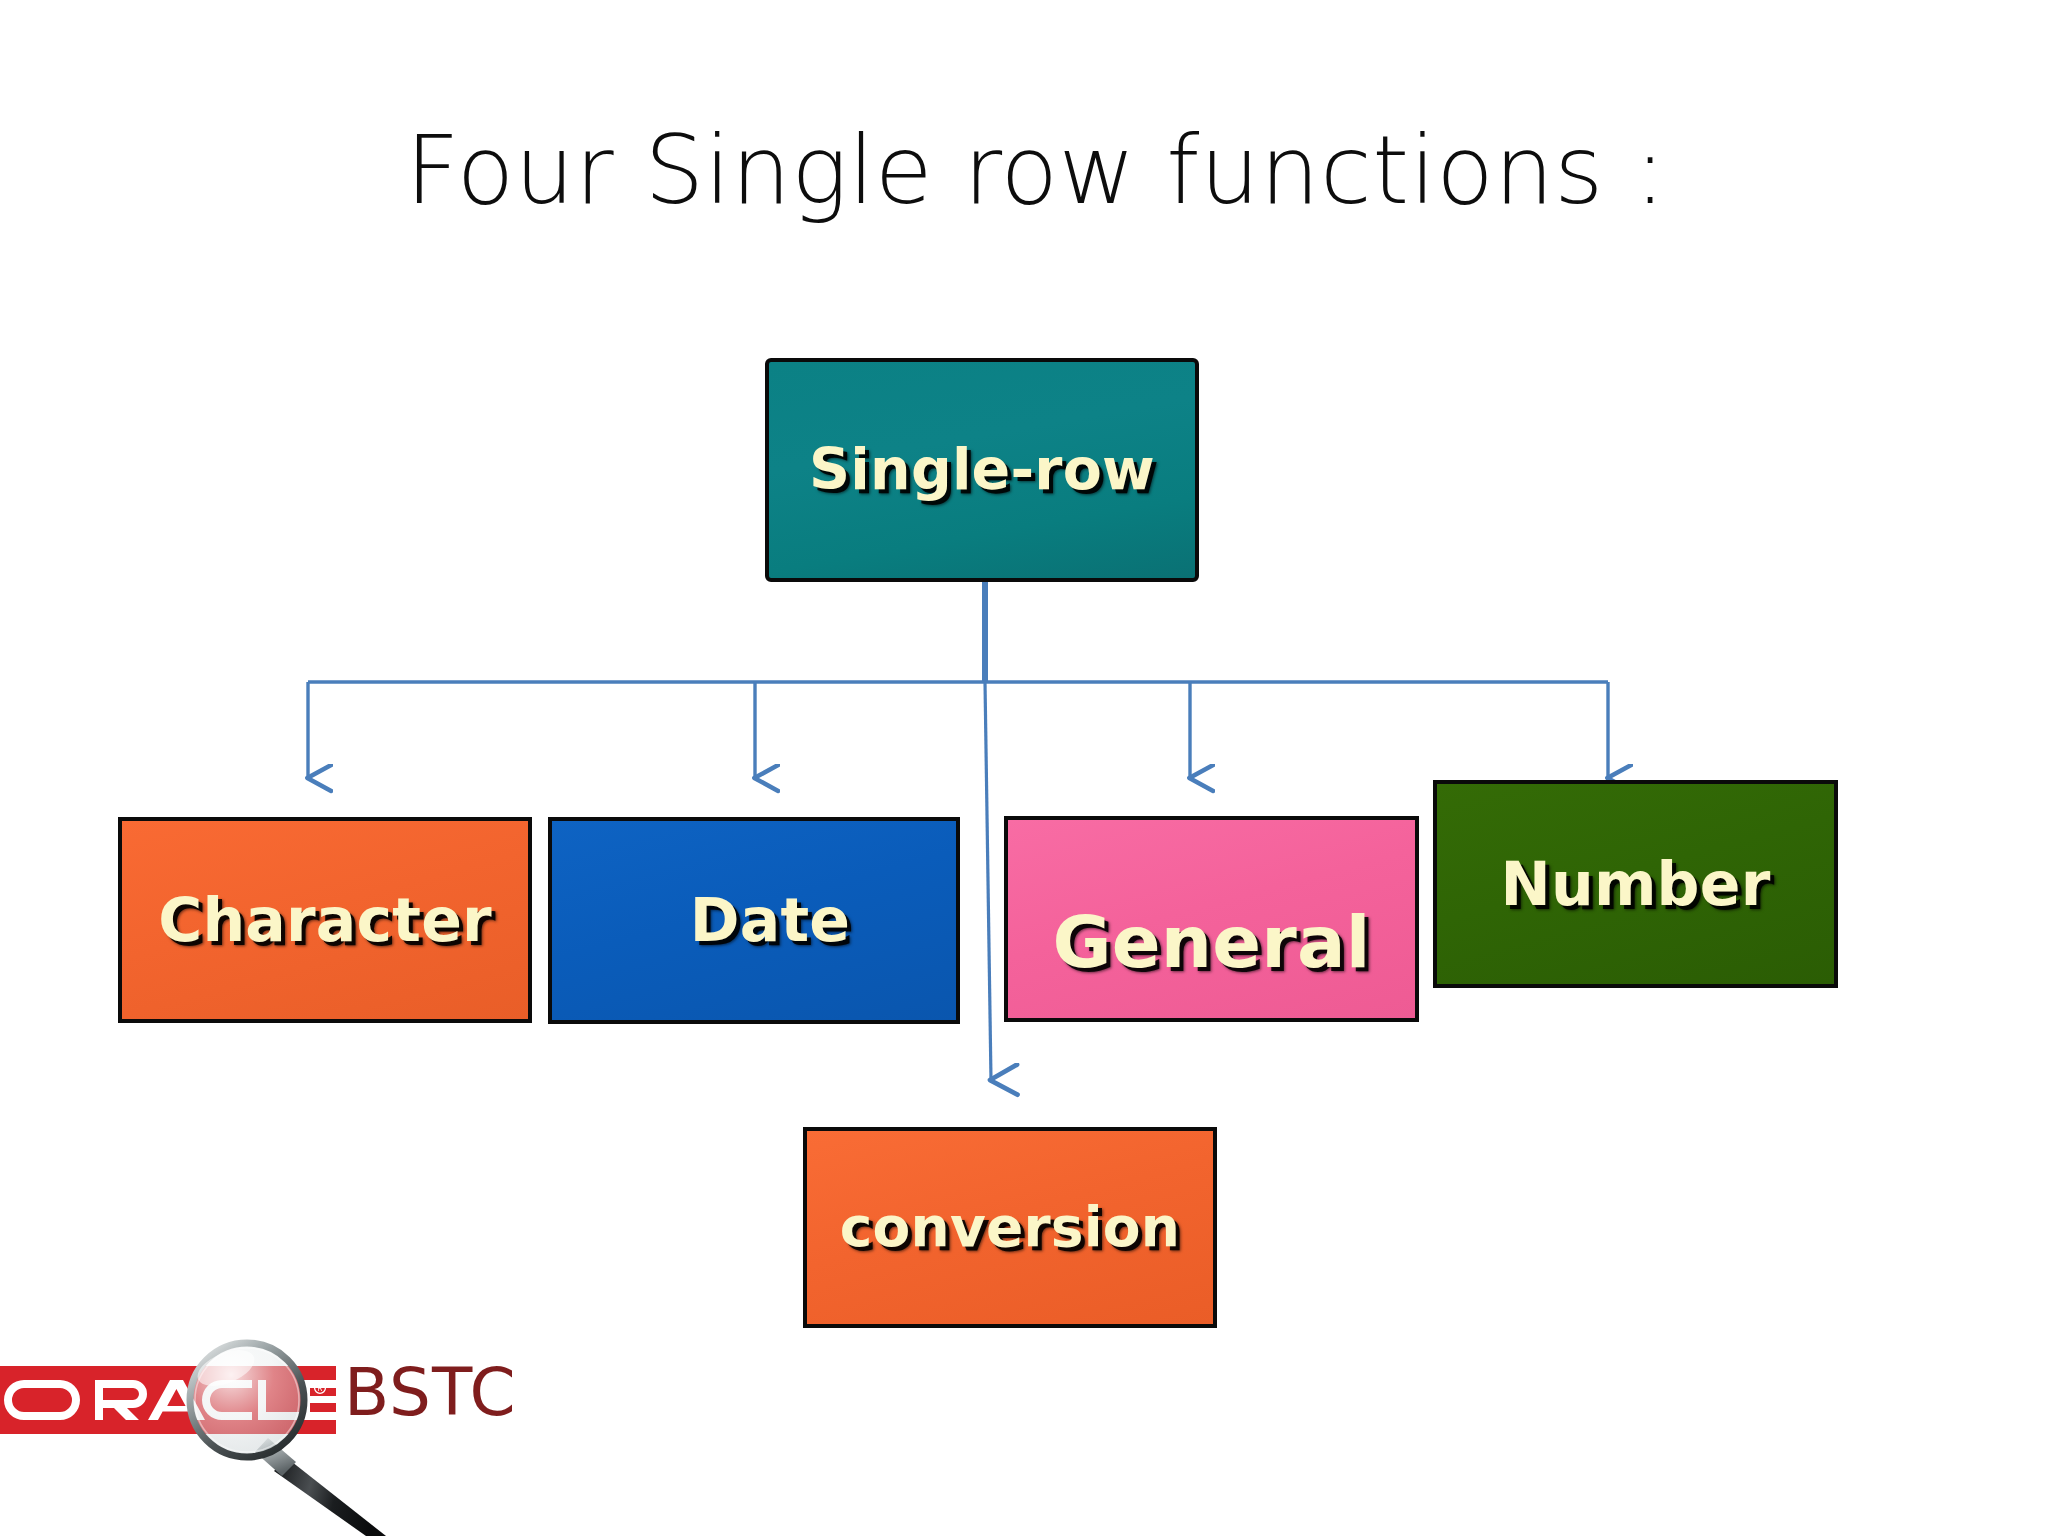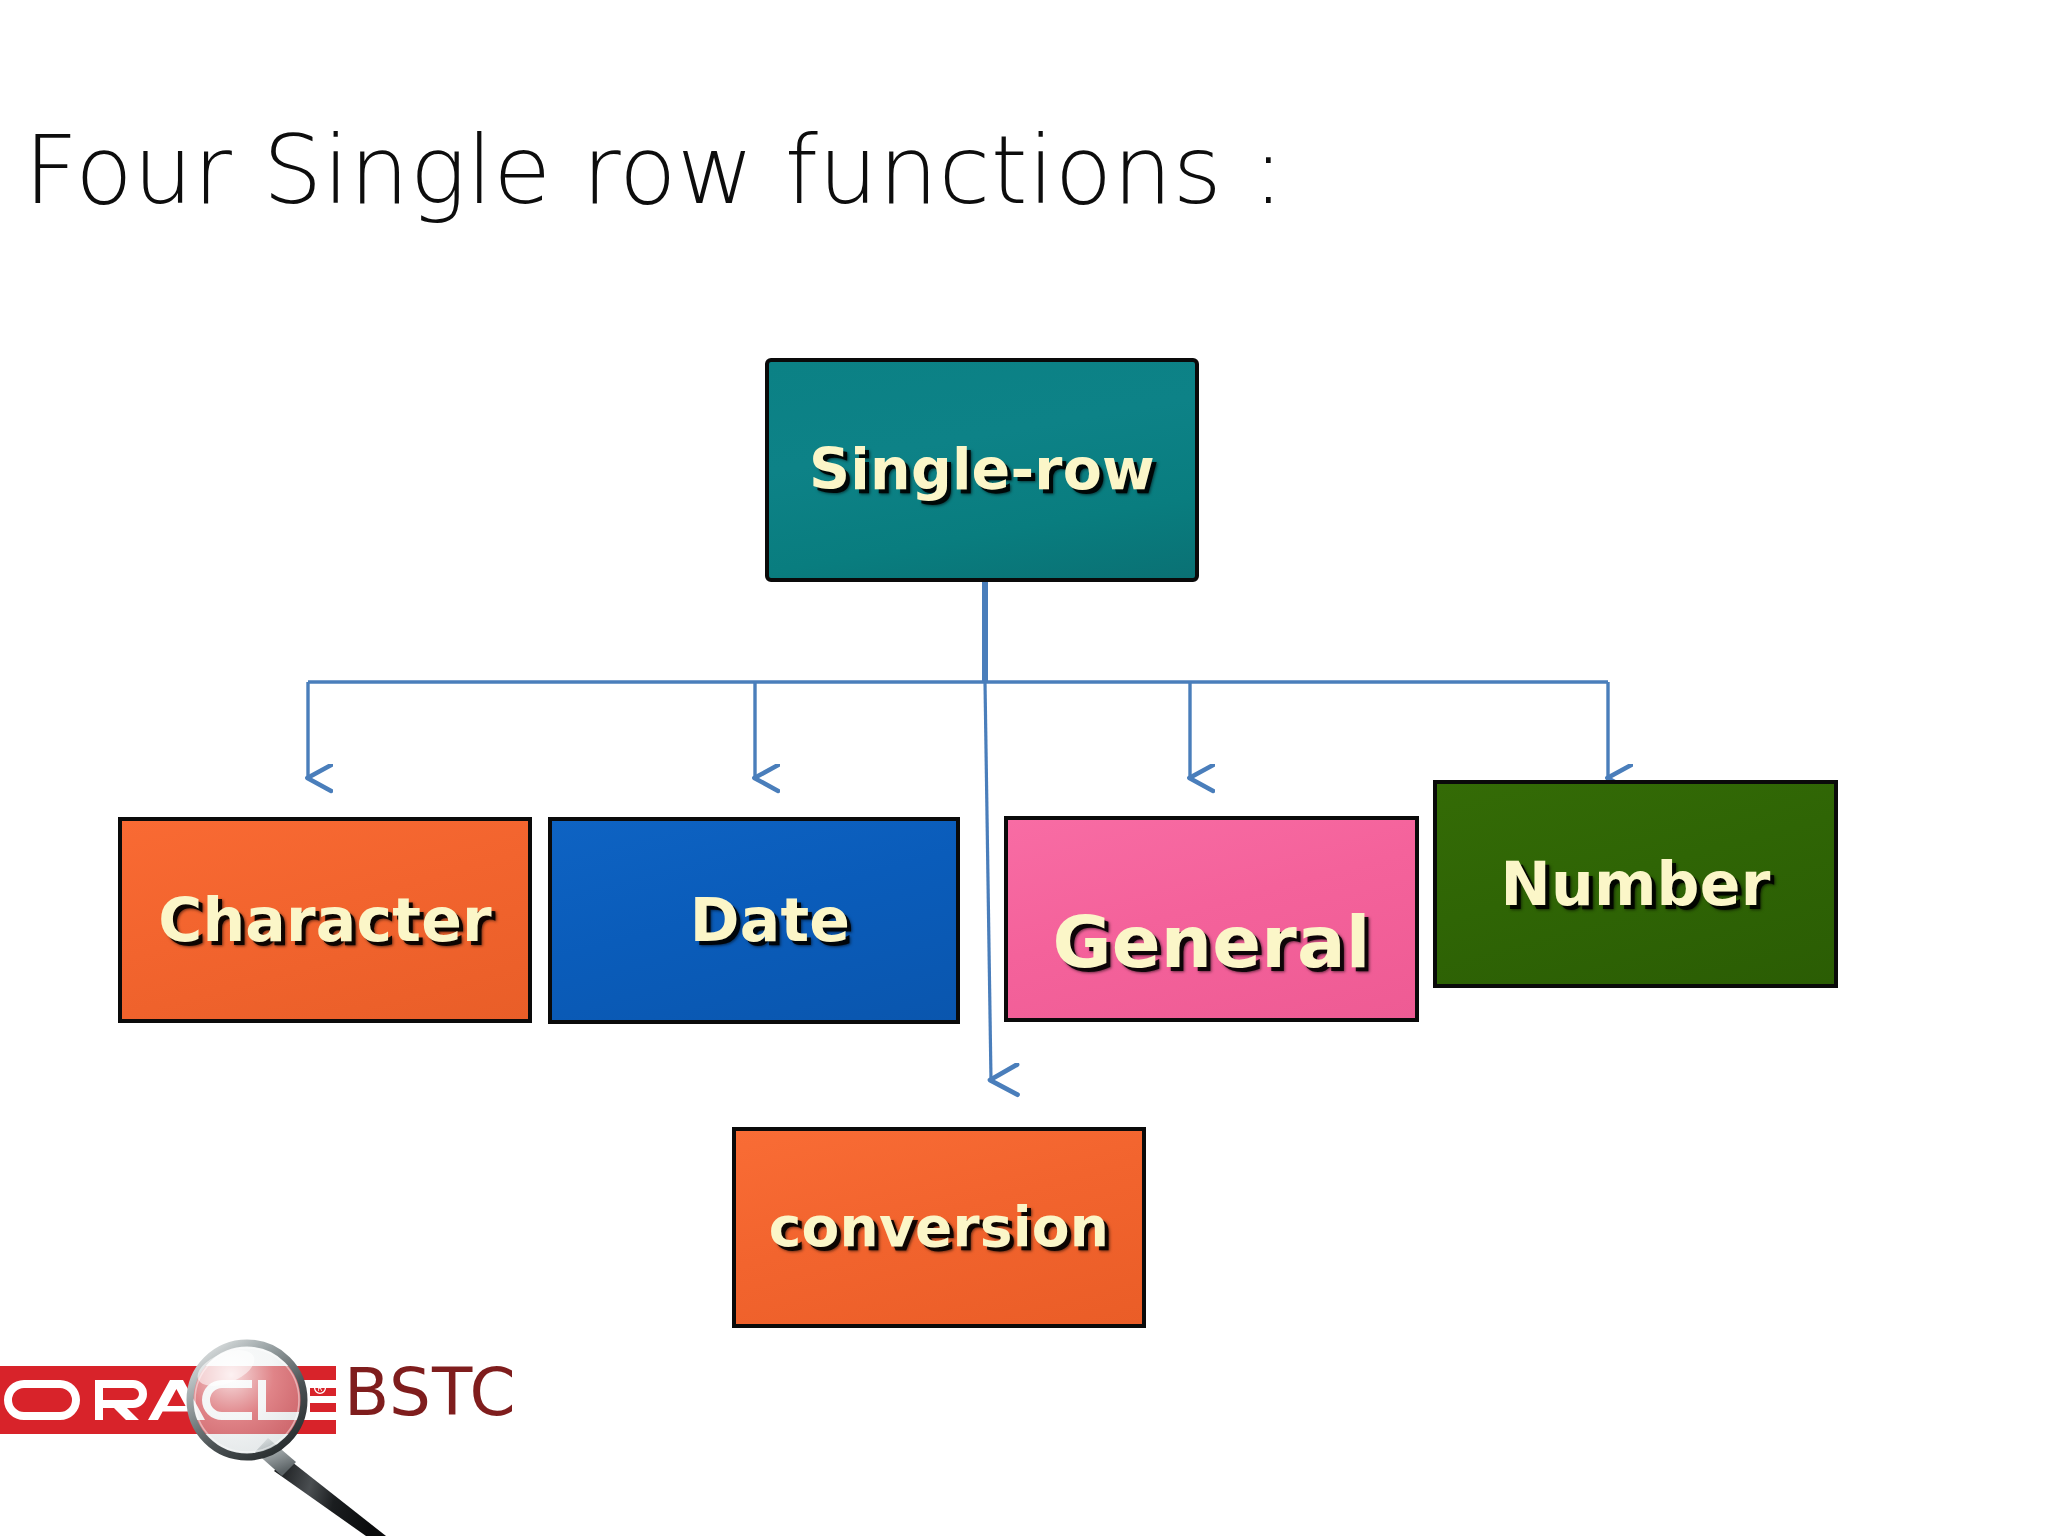--- a/index.html
+++ b/index.html
@@ -20,20 +20,21 @@
     inset: 0;
     background: #ffffff;
   }
 
   
   #slide-title {
     position: absolute;
     left: 0;
     right: 0;
     top: 118px;
+    text-align: center;
     font-family: "DejaVu Sans", sans-serif;
     font-weight: 300;
     font-size: 94px;
     line-height: 1.12;
     letter-spacing: 0.5px;
     color: #0d0d0d;
     white-space: nowrap;
     margin-left: 24px;
   }
 
@@ -100,21 +101,21 @@
     left: 1433px;
     top: 780px;
     width: 405px;
     height: 208px;
     background: linear-gradient(165deg, #346b06 0%, #2f6505 45%, #2b5d04 100%);
     justify-content: center;
   }
   #box-number .box-label { font-size: 60px; }
 
   #box-conversion {
-    left: 732px;
+    left: 803px;
     top: 1127px;
     width: 414px;
     height: 201px;
     background: linear-gradient(165deg, #f96c35 0%, #f2642e 45%, #ea5d27 100%);
   }
   #box-conversion .box-label { font-size: 55px; }
 
   
   #connectors {
     position: absolute;

